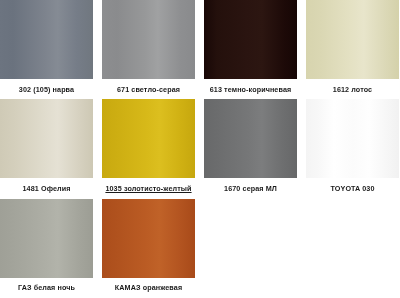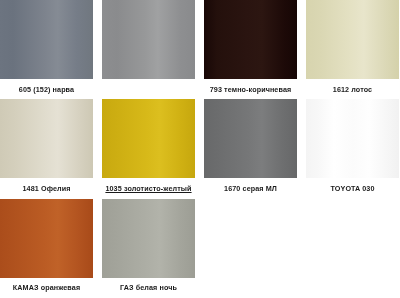--- a/index.html
+++ b/index.html
@@ -53,28 +53,29 @@
   .swatch-cell.empty .swatch-label {
     background: #ffffff;
   }
 </style>
 </head>
 <body>
 
 <div id="swatch-grid" style="background: rgb(255, 255, 255);">
     <div class="swatch-cell">
       <div class="swatch-chip" style="background: linear-gradient(90deg, rgb(108, 116, 128) 0%, rgb(106, 114, 126) 14%, rgb(125, 131, 141) 48%, rgb(133, 139, 148) 62%, rgb(118, 125, 136) 82%, rgb(112, 119, 127) 100%);"></div>
-      <div class="swatch-label" style="color: rgb(26, 26, 26);">605 (152) нарва</div>
+      <div class="swatch-label" style="color: rgb(26, 26, 26);">302 (105) нарва</div>
     </div>
     <div class="swatch-cell">
       <div class="swatch-chip" style="background: linear-gradient(90deg, rgb(141, 142, 144) 0%, rgb(138, 139, 141) 16%, rgb(151, 152, 153) 46%, rgb(160, 161, 162) 60%, rgb(142, 143, 145) 84%, rgb(137, 138, 140) 100%);"></div>
+      <div class="swatch-label" style="color: rgb(26, 26, 26);">671 светло-серая</div>
     </div>
     <div class="swatch-cell">
       <div class="swatch-chip" style="background: linear-gradient(90deg, rgb(24, 7, 6) 0%, rgb(36, 16, 12) 14%, rgb(42, 20, 16) 46%, rgb(44, 22, 17) 62%, rgb(29, 10, 8) 86%, rgb(22, 6, 5) 100%);"></div>
-      <div class="swatch-label" style="color: rgb(26, 26, 26);">793 темно-коричневая</div>
+      <div class="swatch-label" style="color: rgb(26, 26, 26);">613 темно-коричневая</div>
     </div>
     <div class="swatch-cell">
       <div class="swatch-chip" style="background: linear-gradient(90deg, rgb(215, 212, 174) 0%, rgb(218, 215, 179) 16%, rgb(228, 225, 195) 48%, rgb(232, 229, 203) 62%, rgb(220, 217, 184) 84%, rgb(212, 209, 170) 100%);"></div>
       <div class="swatch-label" style="color: rgb(26, 26, 26);">1612 лотос</div>
     </div>
     <div class="swatch-cell">
       <div class="swatch-chip" style="background: linear-gradient(90deg, rgb(207, 202, 182) 0%, rgb(212, 207, 188) 16%, rgb(224, 220, 205) 48%, rgb(229, 225, 212) 62%, rgb(215, 210, 193) 84%, rgb(205, 200, 180) 100%);"></div>
       <div class="swatch-label" style="color: rgb(26, 26, 26);">1481 Офелия</div>
     </div>
     <div class="swatch-cell">
@@ -83,24 +84,24 @@
     </div>
     <div class="swatch-cell">
       <div class="swatch-chip" style="background: linear-gradient(90deg, rgb(104, 105, 106) 0%, rgb(108, 109, 110) 16%, rgb(118, 119, 120) 48%, rgb(124, 125, 126) 62%, rgb(110, 111, 112) 84%, rgb(102, 103, 104) 100%);"></div>
       <div class="swatch-label" style="color: rgb(26, 26, 26);">1670 серая МЛ</div>
     </div>
     <div class="swatch-cell">
       <div class="swatch-chip" style="background: linear-gradient(90deg, rgb(244, 244, 244) 0%, rgb(248, 248, 248) 14%, rgb(255, 255, 255) 30%, rgb(251, 251, 251) 50%, rgb(254, 254, 254) 68%, rgb(246, 246, 246) 88%, rgb(241, 241, 241) 100%);"></div>
       <div class="swatch-label" style="color: rgb(26, 26, 26);">TOYOTA 030</div>
     </div>
     <div class="swatch-cell">
+      <div class="swatch-chip" style="background: linear-gradient(90deg, rgb(159, 160, 151) 0%, rgb(163, 164, 155) 16%, rgb(173, 174, 165) 48%, rgb(178, 179, 170) 62%, rgb(164, 165, 156) 84%, rgb(156, 157, 148) 100%);"></div>
+      <div class="swatch-label" style="color: rgb(26, 26, 26);">ГАЗ белая ночь</div>
+    </div>
+    <div class="swatch-cell">
       <div class="swatch-chip" style="background: linear-gradient(90deg, rgb(171, 77, 27) 0%, rgb(176, 82, 30) 16%, rgb(187, 92, 36) 48%, rgb(192, 98, 40) 62%, rgb(179, 84, 32) 84%, rgb(168, 74, 25) 100%);"></div>
       <div class="swatch-label" style="color: rgb(26, 26, 26);">КАМАЗ оранжевая</div>
-    </div>
-    <div class="swatch-cell">
-      <div class="swatch-chip" style="background: linear-gradient(90deg, rgb(159, 160, 151) 0%, rgb(163, 164, 155) 16%, rgb(173, 174, 165) 48%, rgb(178, 179, 170) 62%, rgb(164, 165, 156) 84%, rgb(156, 157, 148) 100%);"></div>
-      <div class="swatch-label" style="color: rgb(26, 26, 26);">ГАЗ белая ночь</div>
     </div>
     <div class="swatch-cell empty">
       <div class="swatch-chip"></div>
       <div class="swatch-label" style="color: rgb(26, 26, 26);"></div>
     </div>
   </div>
 
 </body></html>

